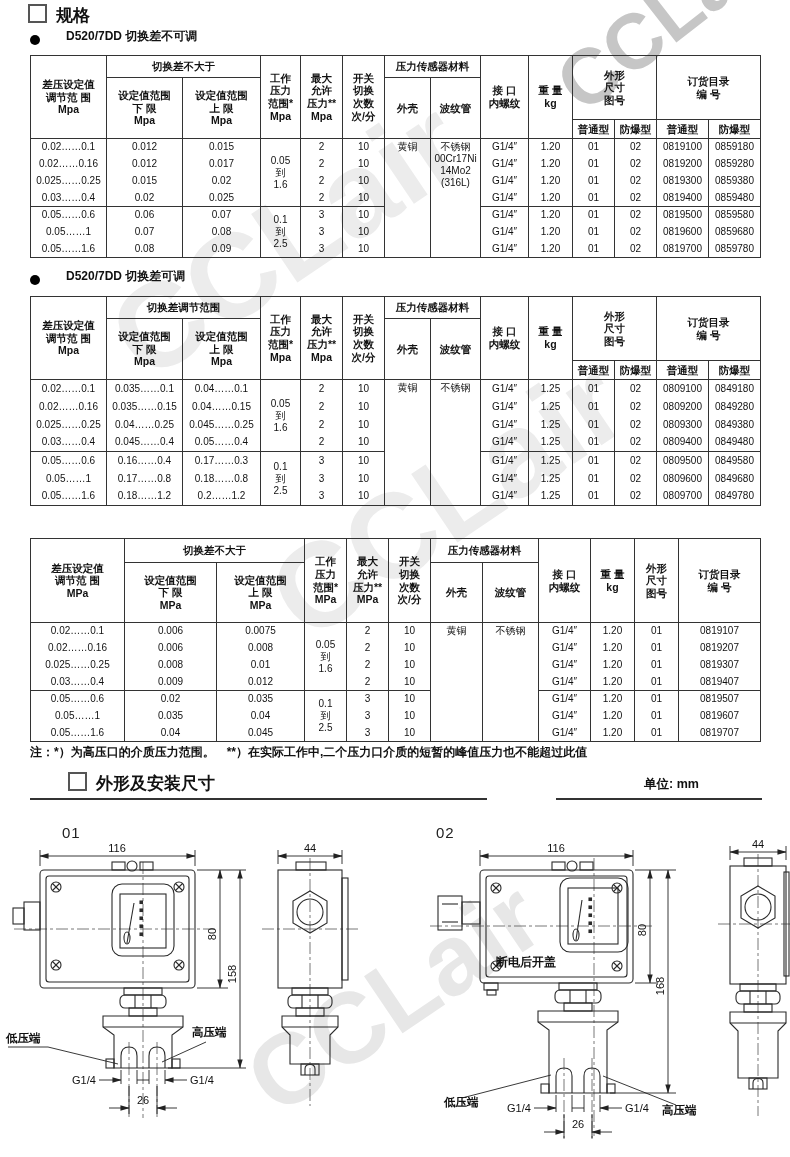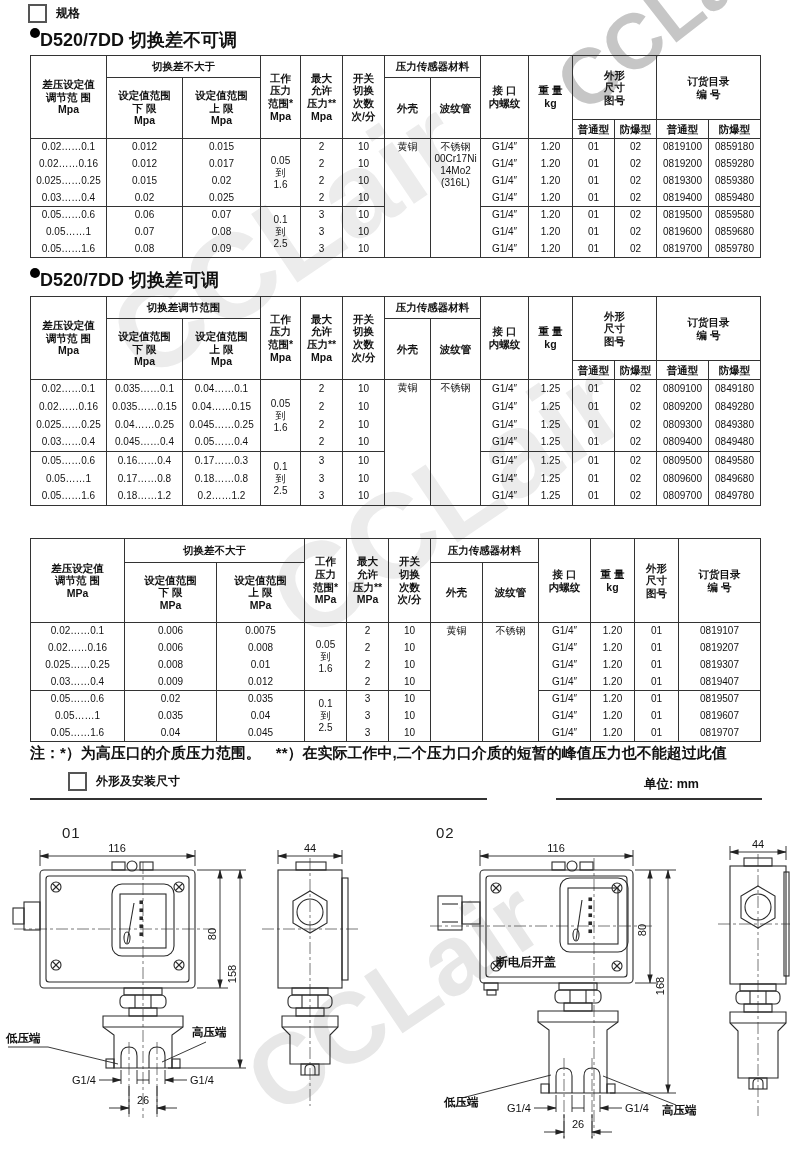--- a/index.html
+++ b/index.html
@@ -1,36 +1,36 @@
 <!DOCTYPE html>
 <html><head>
 <meta charset="utf-8">
 <style>
   html,body{margin:0;padding:0;background:#fff;}
   .page{position:relative;width:790px;height:1157px;background:#fff;overflow:hidden;
         font-family:"Liberation Sans","DejaVu Sans",sans-serif;color:#111;}
   .wm{position:absolute;font-weight:bold;pointer-events:none;z-index:0;white-space:nowrap;}
   .layer{position:absolute;inset:0;z-index:1;}
-  .sec-head{position:absolute;display:flex;align-items:center;gap:9px;font-weight:bold;font-size:12px;}
+  .sec-head{position:absolute;display:flex;gap:9px;font-weight:bold;font-size:17px;}
   .sec-sq{width:15px;height:15px;border:2px solid #555;background:#fff;}
-  .bullet-head{position:absolute;display:flex;align-items:flex-start;gap:0;font-weight:bold;font-size:18px;}
+  .bullet-head{position:absolute;display:flex;align-items:flex-end;gap:26px;font-weight:bold;font-size:12px;}
   .dot{width:10px;height:10px;border-radius:50%;background:#000;flex:0 0 auto;}
   table.spec{position:absolute;border-collapse:collapse;table-layout:fixed;background:transparent;
              border:1px solid #333;}
   table.spec th,table.spec td{border:1px solid #333;text-align:center;vertical-align:middle;
              padding:0 1px;white-space:pre-line;line-height:1.2;overflow:hidden;}
   table.spec th{font-weight:bold;font-size:10.5px;}
   table.spec td{font-size:10px;}
   table.spec tbody td{border-top:none;border-bottom:none;}
   table.spec tbody td.ge{border-bottom:1px solid #333;}
   table.spec td.vtop{vertical-align:top;padding-top:2px;}
   tr.hA{height:22px;} tr.hB{height:42px;} tr.hC{height:19px;}
   tr.hA3{height:24px;} tr.hB3{height:60px;}
   #t1 tbody tr{height:17px;} #t2 tbody tr{height:18px;} #t3 tbody tr{height:17px;}
-  .footnote{position:absolute;font-size:15px;font-weight:bold;white-space:nowrap;}
+  .footnote{position:absolute;font-size:12px;font-weight:bold;white-space:nowrap;}
   .unit{position:absolute;font-size:12.5px;font-weight:bold;}
   .rule{position:absolute;height:2px;background:#333;}
   .drwlabel{position:absolute;font-size:15px;color:#222;letter-spacing:1px;}
   svg.drw{position:absolute;z-index:1;}
   svg .ln line,svg .ln rect,svg .ln path,svg .ln circle,svg .ln polygon,svg .ln ellipse{
       fill:none;stroke:#2b2b2b;stroke-width:1.1;}
   svg .ln .fill{fill:#2b2b2b;}
   svg .cl line{stroke:#555;stroke-width:0.8;stroke-dasharray:12 3 3 3;}
   svg .dim line,svg .dim path{stroke:#222;stroke-width:0.9;fill:none;}
   svg .dim text{font-family:"Liberation Sans","DejaVu Sans",sans-serif;font-size:11px;fill:#111;text-anchor:middle;}

